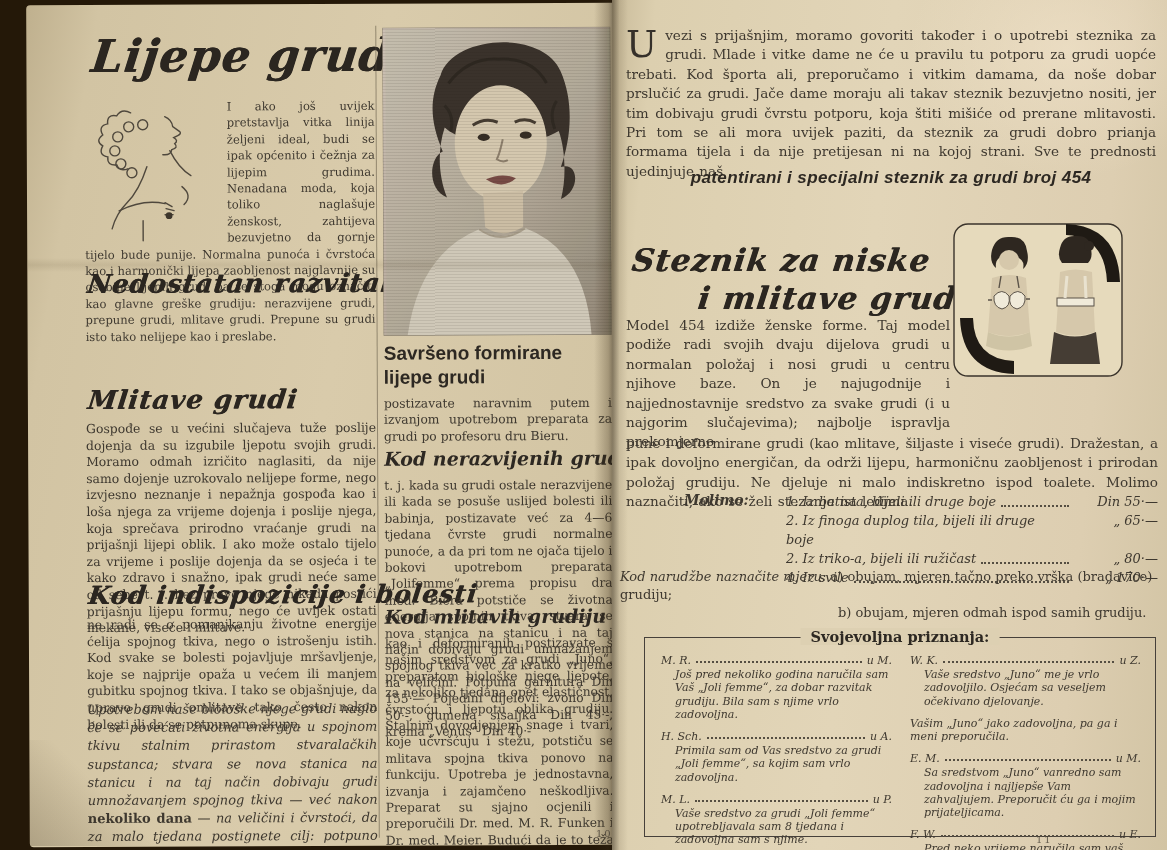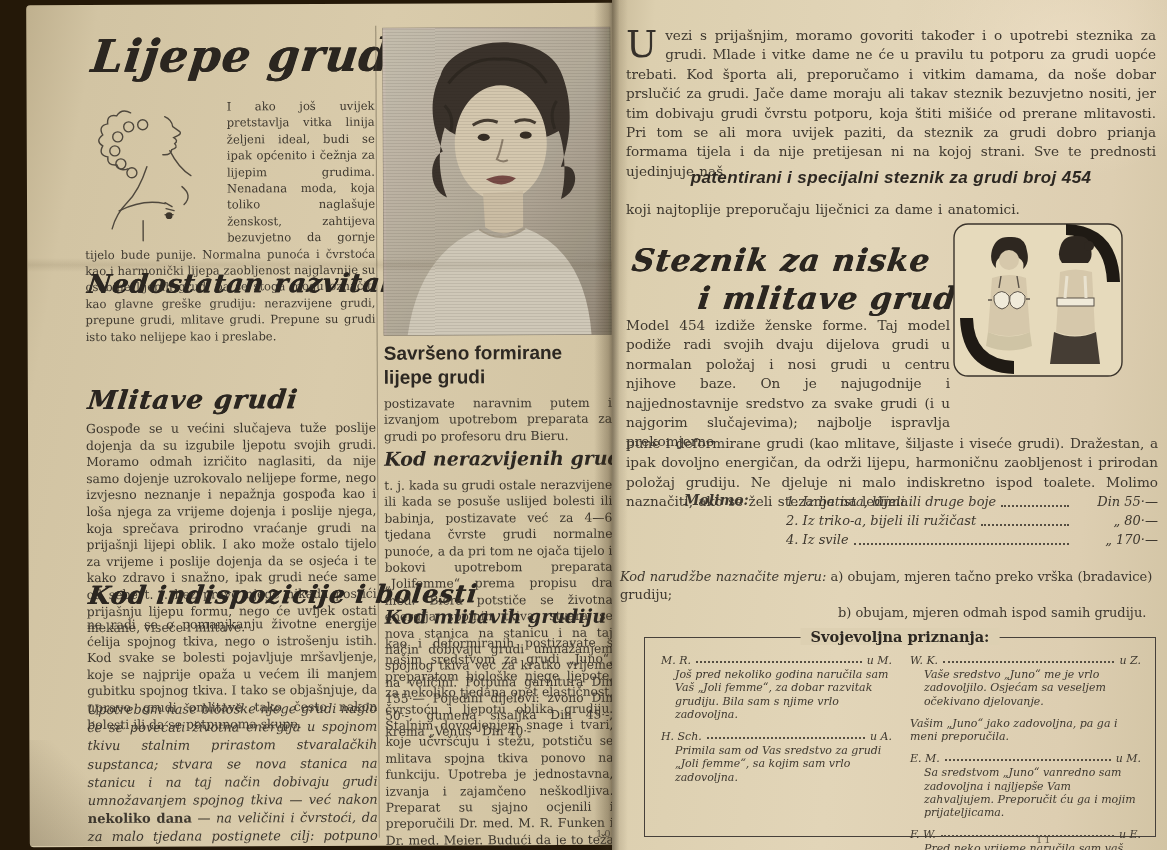--- a/index.html
+++ b/index.html
@@ -130,21 +130,20 @@
     <div class="abs justify" style="left:356px;top:632px;width:228px;font-size:12.3px;line-height:16.4px;">kao i deformiranih postizavate s našim sredstvom za grudi „Juno“, preparatom biološke njege ljepote, za nekoliko tjedana opet elastičnost, čvrstoću i ljepotu oblika grudiju. Stalnim dovodjenjem snage i tvari, koje učvršćuju i stežu, potstiču se mlitava spojna tkiva ponovo na funkciju. Upotreba je jednostavna, izvanja i zajamčeno neškodljiva. Preparat su sjajno ocjenili i preporučili Dr. med. M. R. Funken i Dr. med. Meier. Budući da je to teža greška grudi, potrebna je velika savjesnost i istrajnost u njezi. Potpuna garnit. Din 70·- Pojedini dijelovi garniture: Lotion „Juno“ Din 45·-, sapun „Regis“ Din 12·-, Toaletni pijesak za masažu Din 15·-.</div>
   </div>
 
   <div id="right-page" class="page">
 
     <div class="abs justify body-rt" style="left:14px;top:26px;width:530px;">
       <span class="dropcap">U</span><span>vezi s prijašnjim, moramo govoriti također i o upotrebi steznika za grudi. Mlade i vitke dame ne će u pravilu tu potporu za grudi uopće trebati. Kod športa ali, preporučamo i vitkim damama, da noše dobar prslučić za grudi. Jače dame moraju ali takav steznik bezuvjetno nositi, jer tim dobivaju grudi čvrstu potporu, koja štiti mišiće od prerane mlitavosti. Pri tom se ali mora uvijek paziti, da steznik za grudi dobro prianja formama tijela i da nije pretijesan ni na kojoj strani. Sve te prednosti ujedinjuje naš</span>
     </div>
 
     <div class="abs h-sans" style="left:14px;top:168px;width:530px;text-align:center;font-style:italic;font-size:17px;letter-spacing:.4px;">patentirani i specijalni steznik za grudi broj 454</div>
-    <div class="abs body-rt" style="left:14px;top:200px;width:530px;">koji najtoplije preporučaju liječnici za dame i anatomici.</div>
 
     <div class="abs script" style="left:18px;top:242px;font-size:31px;">Steznik za niske</div>
     <div class="abs" style="left:84px;top:280px;">
       <span class="script" style="font-size:31px;display:inline-block;">i mlitave grudi</span>
       <span class="h-sans" style="font-size:14px;margin-left:8px;">broj 454</span>
     </div>
 
     <div class="abs" style="left:336px;top:220px;width:184px;height:170px;">
       <svg width="184" height="170" viewBox="0 0 184 170">
         <rect x="6" y="4" width="168" height="152" rx="14" fill="#e6dabc" stroke="#3a332b" stroke-width="1.4"></rect>
@@ -173,20 +172,25 @@
 
     <div class="abs" style="left:72px;top:492px;width:474px;">
       <div class="abs" style="left:0;top:0;font-weight:bold;font-style:italic;font-size:14px;">Molimo:</div>
       <div style="margin-left:102px;">
         <div class="price-row">
           <span>1. Iz batista, bijeli ili druge boje</span>
           <span class="leader"></span>
           <span class="p-price">Din 55·—</span>
         </div>
         <div class="price-row">
+          <span>2. Iz finoga duplog tila, bijeli ili druge boje</span>
+          <span class="leader"></span>
+          <span class="p-price">„ 65·—</span>
+        </div>
+        <div class="price-row">
           <span>2. Iz triko-a, bijeli ili ružičast</span>
           <span class="leader"></span>
           <span class="p-price">„ 80·—</span>
         </div>
         <div class="price-row">
           <span>4. Iz svile</span>
           <span class="leader"></span>
           <span class="p-price">„ 170·—</span>
         </div>
       </div>
@@ -213,20 +217,28 @@
             <div class="t-body">Još pred nekoliko godina naručila sam Vaš „Joli femme“, za dobar razvitak grudiju. Bila sam s njime vrlo zadovoljna.</div>
           </div>
           <div class="t-entry">
             <div class="t-head">
                 <span>H. Sch.</span>
                 <span class="leader"></span>
                 <span>u A.</span>
               </div>
             <div class="t-body">Primila sam od Vas sredstvo za grudi „Joli femme“, sa kojim sam vrlo zadovoljna.</div>
           </div>
+          <div class="t-entry">
+            <div class="t-head">
+                <span>M. L.</span>
+                <span class="leader"></span>
+                <span>u P.</span>
+              </div>
+            <div class="t-body">Vaše sredstvo za grudi „Joli femme“ upotrebljavala sam 8 tjedana i zadovoljna sam s njime.</div>
+          </div>
 
         </div>
         <div class="testi" style="flex:1;">
           <div class="t-entry">
             <div class="t-head">
                 <span>W. K.</span>
                 <span class="leader"></span>
                 <span>u Z.</span>
               </div>
             <div class="t-body">Vaše sredstvo „Juno“ me je vrlo zadovoljilo. Osjećam sa veseljem očekivano djelovanje.</div>

